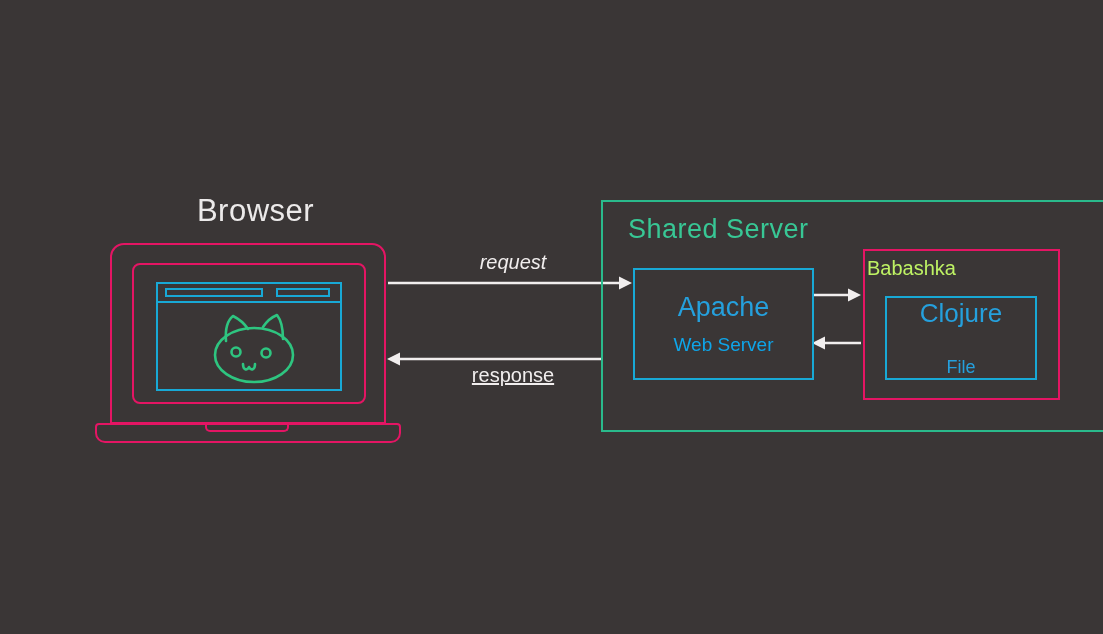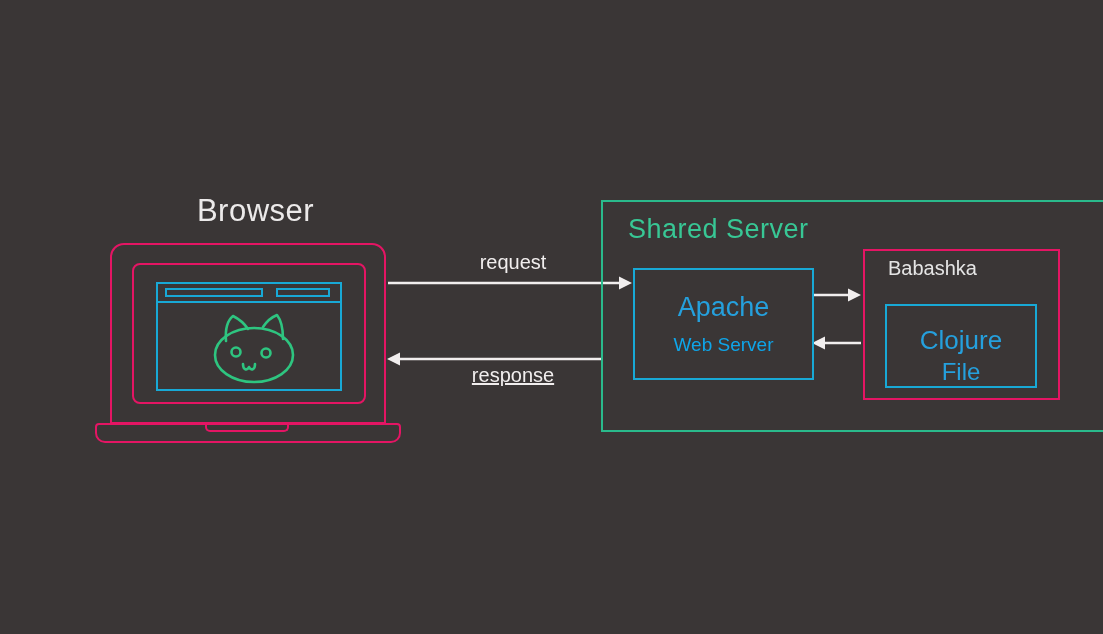--- a/index.html
+++ b/index.html
@@ -65,21 +65,21 @@
   }
 
   
   .arrows-svg { left: 0; top: 0; pointer-events: none; }
   .arrow-label {
     width: 130px;
     text-align: center;
     font-size: 20px;
     color: #f1eeee;
   }
-  .arrow-label.request  { left: 400px; top: 251px; }
+  .arrow-label.request  { left: 400px; top: 251px; font-style: italic; }
   .arrow-label.response { left: 400px; top: 364px; text-decoration: underline; }
 
   
   .shared-server {
     left: 553px; top: 200px; width: 582px; height: 232px;
     border: 2.5px solid #2aba8c;
   }
   .shared-server-title {
     position: absolute;
     left: 25px; top: 12px;
@@ -98,34 +98,34 @@
   .apache-title { font-size: 27px; color: #25a0dd; }
   .apache-subtitle { font-size: 19px; color: #0ea5e9; }
 
   .babashka-box {
     position: absolute;
     left: 260px; top: 47px; width: 197px; height: 151px;
     border: 2.5px solid #e41564;
   }
   .babashka-title {
     position: absolute;
-    left: 23px; top: 6px;
+    left: 2px; top: 6px;
     font-size: 20px;
-    color: #e5e5e5;
+    color: #bef264;
   }
   .clojure-box {
     position: absolute;
-    left: 20px; top: 53px; width: 152px; height: 84px;
+    left: 20px; top: 45px; width: 152px; height: 84px;
     border: 2.5px solid #18a9d6;
     display: flex; flex-direction: column;
-    align-items: center; justify-content: flex-end;
+    align-items: center; justify-content: space-between;
     row-gap: 2px;
   }
   .clojure-title { font-size: 26px; color: #25a0dd; }
-  .clojure-subtitle { font-size: 24px; color: #25a0dd; }
+  .clojure-subtitle { font-size: 18px; color: #25a0dd; }
 </style>
 </head>
 <body>
 
 <div class="canvas">
 
   <div class="abs browser-title">Browser</div>
 
   <div class="abs laptop-screen"></div>
   <div class="abs laptop-bezel"></div>

